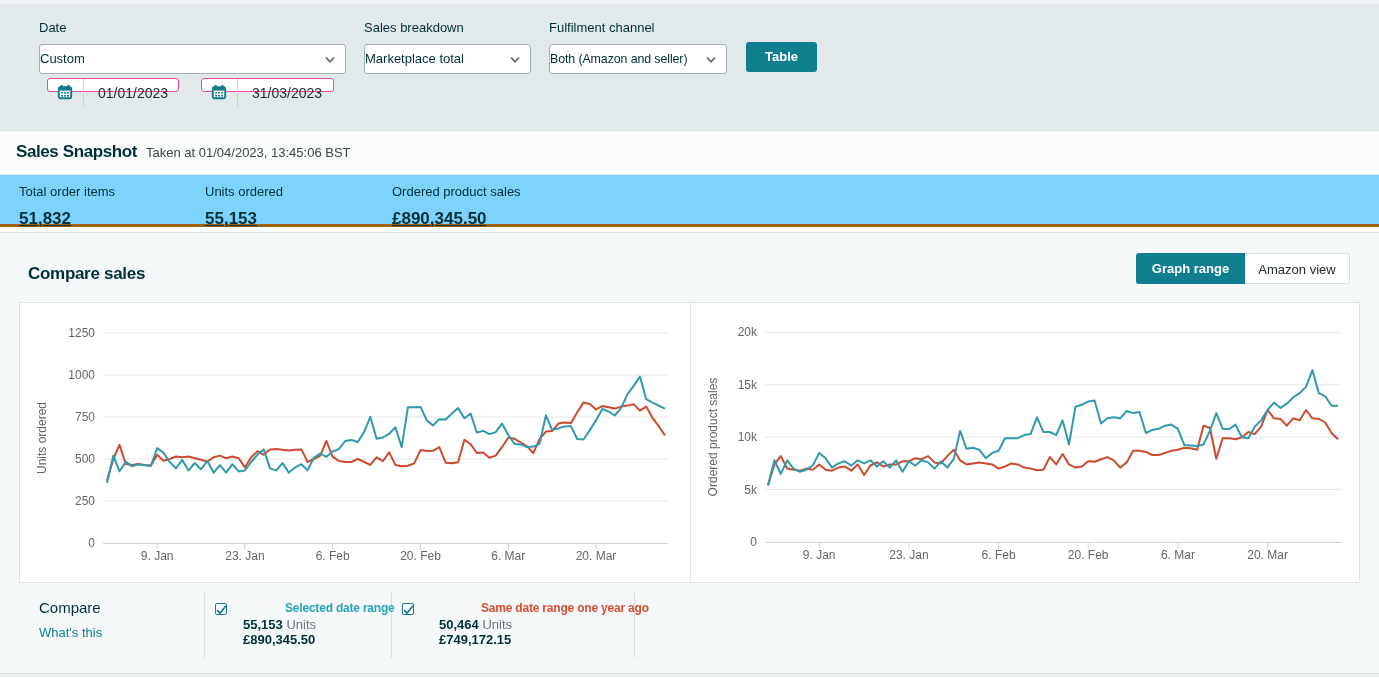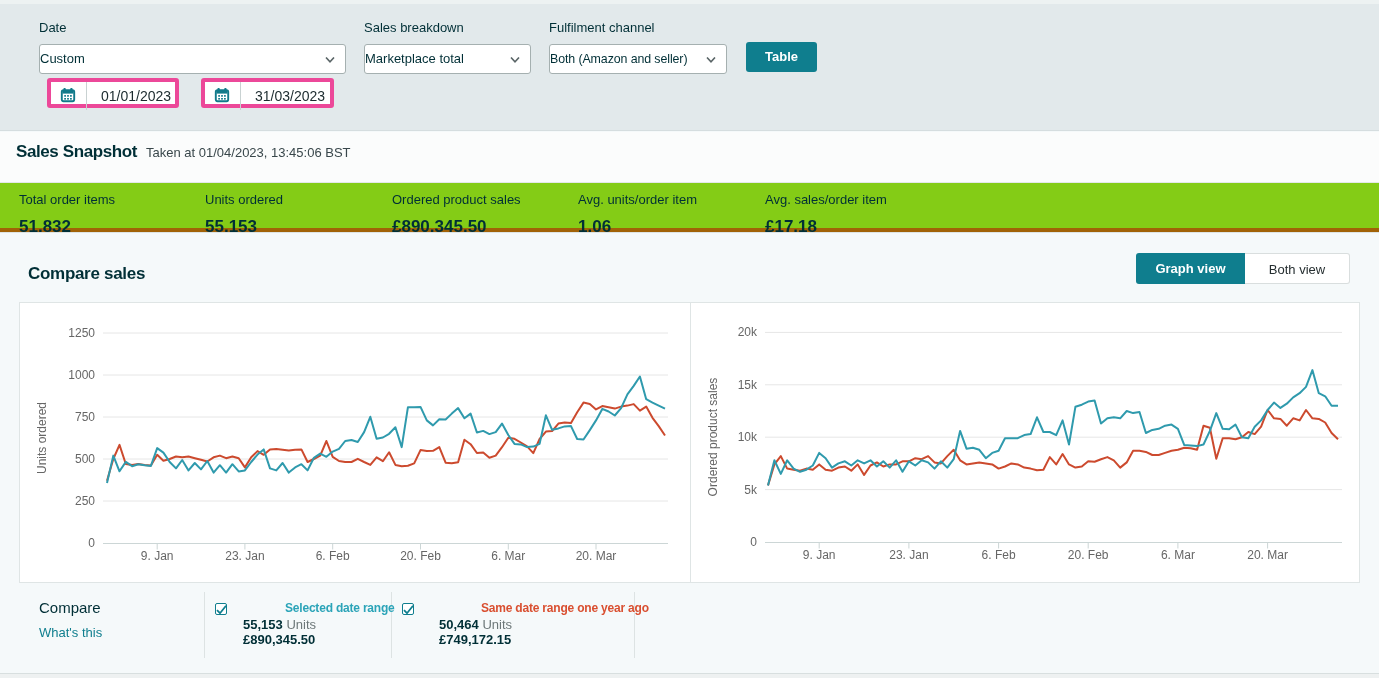--- a/index.html
+++ b/index.html
@@ -5,29 +5,29 @@
   html,body { width:1379px; height:678px; overflow:hidden; }
   body { font-family:"Liberation Sans", sans-serif; position:relative; background:#f5f9fa; }
   .abs { position:absolute; }
   .filterbar { left:0; top:0; width:1379px; height:131px; background:#e2e9eb; border-bottom:1px solid #d5dddf; }
   .flabel { position:absolute; top:20px; font-size:13px; font-weight:normal; color:#002f36; }
   .select { position:absolute; top:44px; height:30px; background:#fff; border:1px solid #a5b0b0; border-radius:3px;
             font-size:13px; color:#002f36; line-height:28px; }
   .select .chev { position:absolute; right:10px; top:12px; line-height:0; }
   .apply { position:absolute; left:746px; top:42px; width:71px; height:30px; background:#0f7e8e; border-radius:3px;
            color:#fff; font-size:13px; font-weight:bold; text-align:center; line-height:30px; }
-  .dinput { position:absolute; top:78px; height:30px; background:#fff; border:4px solid #ec4899; border-radius:3px; }
+  .dinput { position:absolute; top:78px; height:14px; background:#fff; border:1px solid #ec4899; border-radius:3px; }
   .dinput .ic { position:absolute; left:0; top:0; width:36px; height:28px; border-right:1px solid #c9d2d2; }
   .dinput .ic svg { position:absolute; left:9px; top:5px; }
   .dinput .dt { position:absolute; left:50px; top:0; font-size:14px; color:#1b2a2e; line-height:28px; }
   .snapstrip { left:0; top:132px; width:1379px; height:100px; background:#fbfcfc; }
   .snaphead { position:absolute; left:16px; top:142px; font-size:17px; letter-spacing:-0.4px; font-weight:bold; color:#002f36; }
   .takenat { position:absolute; left:146px; top:145px; font-size:13px; color:#39474b; }
-  .stats { position:absolute; left:0; top:182px; width:1379px; height:53px; background:#84cc16;
-           border-top:1px solid #e3e8e8; border-bottom:7px solid #a16207; }
+  .stats { position:absolute; left:0; top:174px; width:1379px; height:53px; background:#7dd3fc;
+           border-top:1px solid #e3e8e8; border-bottom:3px solid #a16207; }
   .stat { position:absolute; top:9px; }
   .stat .lb { font-size:13px; color:#002f36; }
   .stat .vl { font-size:17px; font-weight:bold; color:#002f36; margin-top:10px;text-decoration:underline; }
   .csec { left:0; top:232px; width:1379px; height:441px; background:#f5f9fa; border-top:1px solid #dde4e4; }
   .ctitle { position:absolute; left:28px; top:264px; font-size:17px; letter-spacing:-0.3px; font-weight:bold; color:#002f36; }
   .tgl { position:absolute; left:1136px; top:253px; height:31px; border-radius:3px; }
   .tgl .g { position:absolute; left:0; top:0; width:109px; height:31px; background:#0f7e8e; color:#fff;
             font-size:13px; font-weight:bold; text-align:center; line-height:31px; border-radius:3px 0 0 3px; }
   .tgl .t { position:absolute; left:109px; top:0; width:105px; height:31px; background:#fff; color:#252e30;
             font-size:13px; text-align:center; line-height:31px; border:1px solid #d9dede; border-left:none; border-radius:0 3px 3px 0; }
@@ -104,35 +104,27 @@
       <div class="vl">51,832</div>
     </div>
     <div class="stat" style="left:205px;">
       <div class="lb">Units ordered</div>
       <div class="vl">55,153</div>
     </div>
     <div class="stat" style="left:392px;">
       <div class="lb">Ordered product sales</div>
       <div class="vl">£890,345.50</div>
     </div>
-    <div class="stat" style="left:578px;">
-      <div class="lb">Avg. units/order item</div>
-      <div class="vl">1.06</div>
-    </div>
-    <div class="stat" style="left:765px;">
-      <div class="lb">Avg. sales/order item</div>
-      <div class="vl">£17.18</div>
-    </div>
   </div>
 
   <div class="abs csec"></div>
   <div class="ctitle">Compare sales</div>
   <div class="tgl">
-    <div class="g">Graph view</div>
-    <div class="t">Both view</div>
+    <div class="g">Graph range</div>
+    <div class="t">Amazon view</div>
   </div>
 
   <svg width="1379" height="678" viewBox="0 0 1379 678" style="position:absolute;left:0;top:0;">
 <rect x="19.5" y="302.5" width="1340" height="280" fill="#ffffff" stroke="#dfe5e5" stroke-width="1"></rect>
 <line x1="690.5" y1="303" x2="690.5" y2="582" stroke="#dfe5e5" stroke-width="1"></line>
 <line x1="103" y1="501.0" x2="668" y2="501.0" stroke="#e6e6e6" stroke-width="1"></line>
 <line x1="103" y1="459.0" x2="668" y2="459.0" stroke="#e6e6e6" stroke-width="1"></line>
 <line x1="103" y1="417.0" x2="668" y2="417.0" stroke="#e6e6e6" stroke-width="1"></line>
 <line x1="103" y1="375.0" x2="668" y2="375.0" stroke="#e6e6e6" stroke-width="1"></line>
 <line x1="103" y1="333.0" x2="668" y2="333.0" stroke="#e6e6e6" stroke-width="1"></line>

